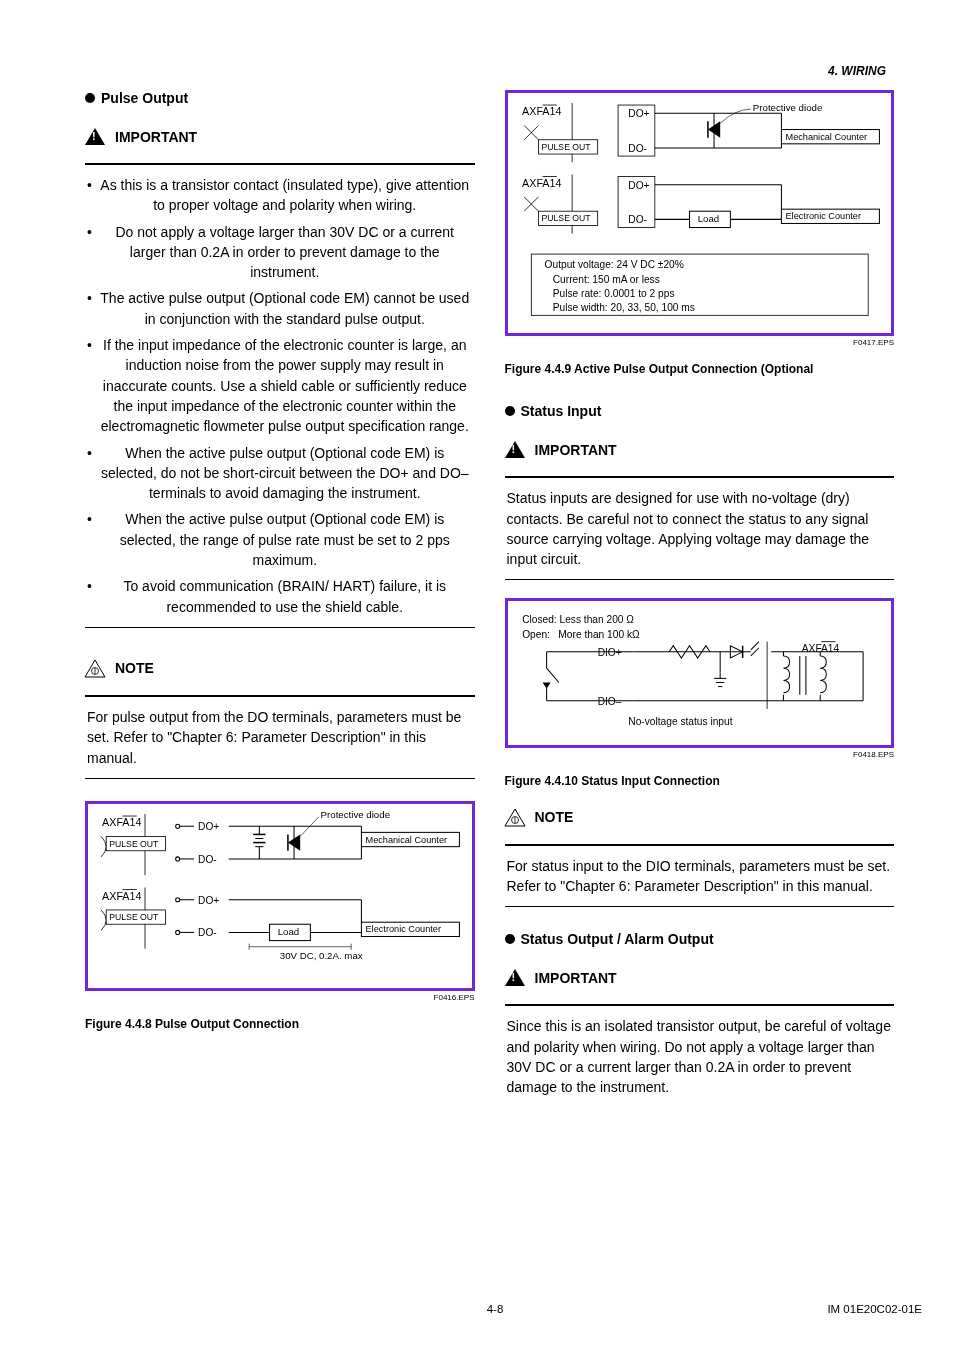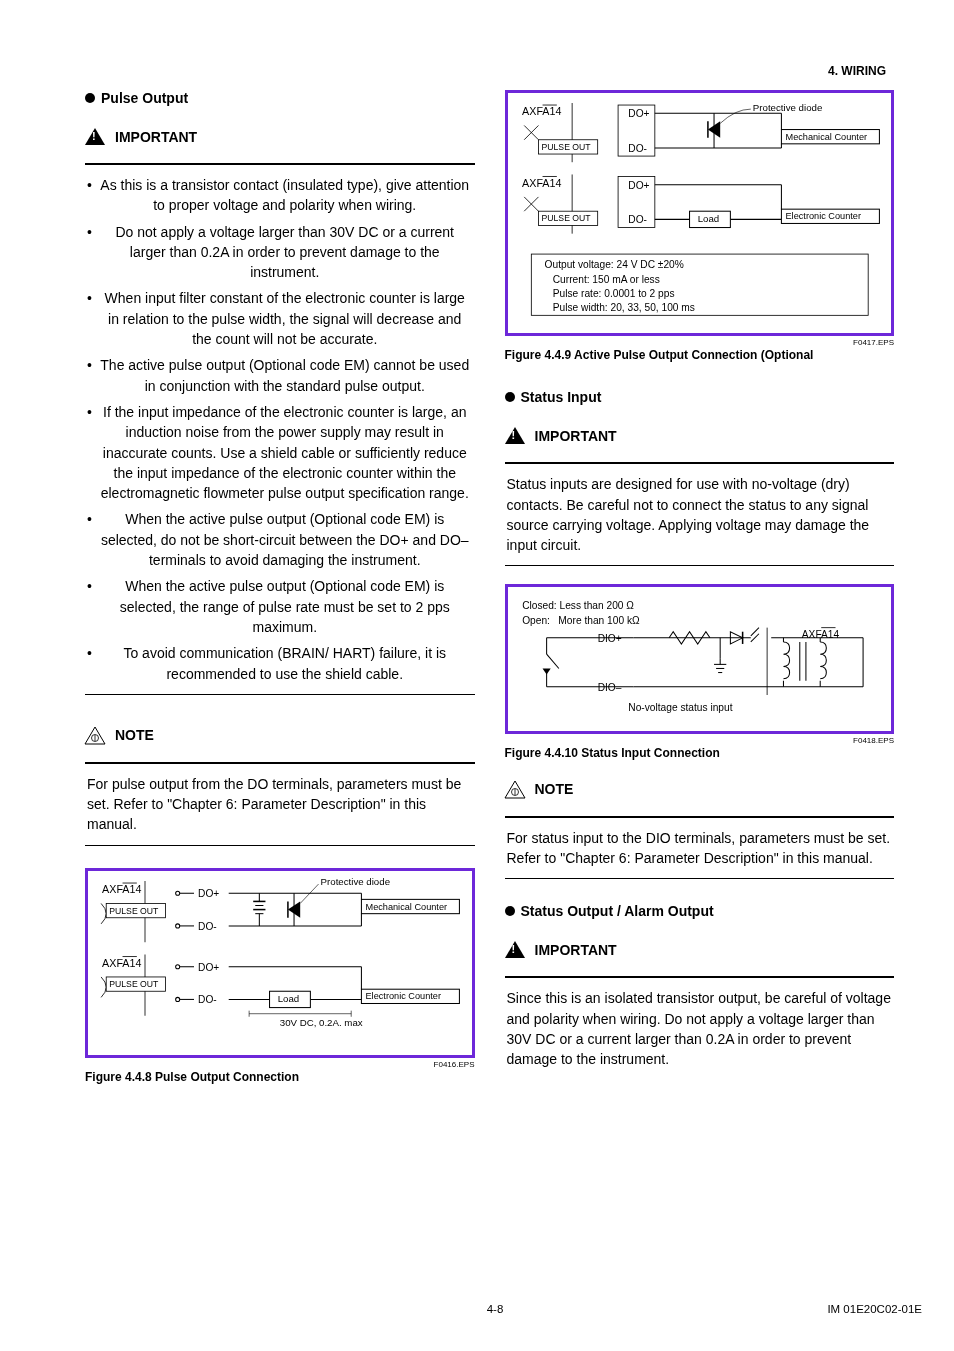--- a/index.html
+++ b/index.html
@@ -12,20 +12,21 @@
     background: #fff;
     position: relative;
     padding: 60px 60px 40px 85px;
   }
   .header-right {
     position: absolute;
     top: 64px;
     right: 68px;
     font-weight: bold;
     font-size: 12px;
+    font-style: italic;
   }
   .columns {
     display: flex;
     gap: 30px;
     margin-top: 30px;
   }
   .col { flex: 1; min-width: 0; }
   .bullet-heading {
     font-weight: bold;
     font-size: 14px;
@@ -78,21 +79,21 @@
     border: 3px solid #6d28d9;
     padding: 10px 8px 8px 8px;
     margin-top: 6px;
     font-size: 10.5px;
     line-height: 1.2;
   }
   .fig-caption-small {
     font-size: 8px; text-align: right; margin-top: 2px; color: #000;
   }
   .fig-title {
-    font-weight: bold; font-size: 12px; margin-top: 0; line-height:1.35;
+    font-weight: bold; font-size: 12px; margin-top: 14px; line-height:1.35;
   }
   .fig-title .indent { display:block; padding-left: 78px; font-weight:bold; }
   .footer {
     position: absolute; bottom: 36px; left: 0; right: 0;
     display:flex; justify-content:space-between; padding: 0 32px 0 85px;
     font-size: 11.5px;
     margin-left: 36px;
   }
   .footer .pg { position:absolute; left:50%; transform:translateX(-50%); }
   svg { overflow: visible; }
@@ -113,21 +114,20 @@
     </div>
 
     <div class="important-block">
       <div class="important-head">
         <span class="tri"></span>
         <span class="label">IMPORTANT</span>
       </div>
       <ul class="list">
         <li>As this is a transistor contact (insulated type), give attention to proper voltage and polarity when wiring.</li>
         <li>Do not apply a voltage larger than 30V DC or a current larger than 0.2A in order to prevent damage to the instrument.</li>
-        <li>When input filter constant of the electronic counter is large in relation to the pulse width, the signal will decrease and the count will not be accurate.</li>
         <li>The active pulse output (Optional code EM) cannot be used in conjunction with the standard pulse output.</li>
         <li>If the input impedance of the electronic counter is large, an induction noise from the power supply may result in inaccurate counts.  Use a shield cable or sufficiently reduce the input impedance of the electronic counter within the electromagnetic flowmeter pulse output specification range.</li>
         <li>When the active pulse output (Optional code EM) is selected, do not be short-circuit between the DO+ and DO– terminals to avoid damaging the instrument.</li>
         <li>When the active pulse output (Optional code EM) is selected, the range of pulse rate must be set to 2 pps maximum.</li>
         <li>To avoid communication (BRAIN/ HART) failure, it is recommended to use the shield cable.</li>
       </ul>
       <div class="hr-end"></div>
     </div>
 
     <div class="note-block" style="margin-top:28px;">

